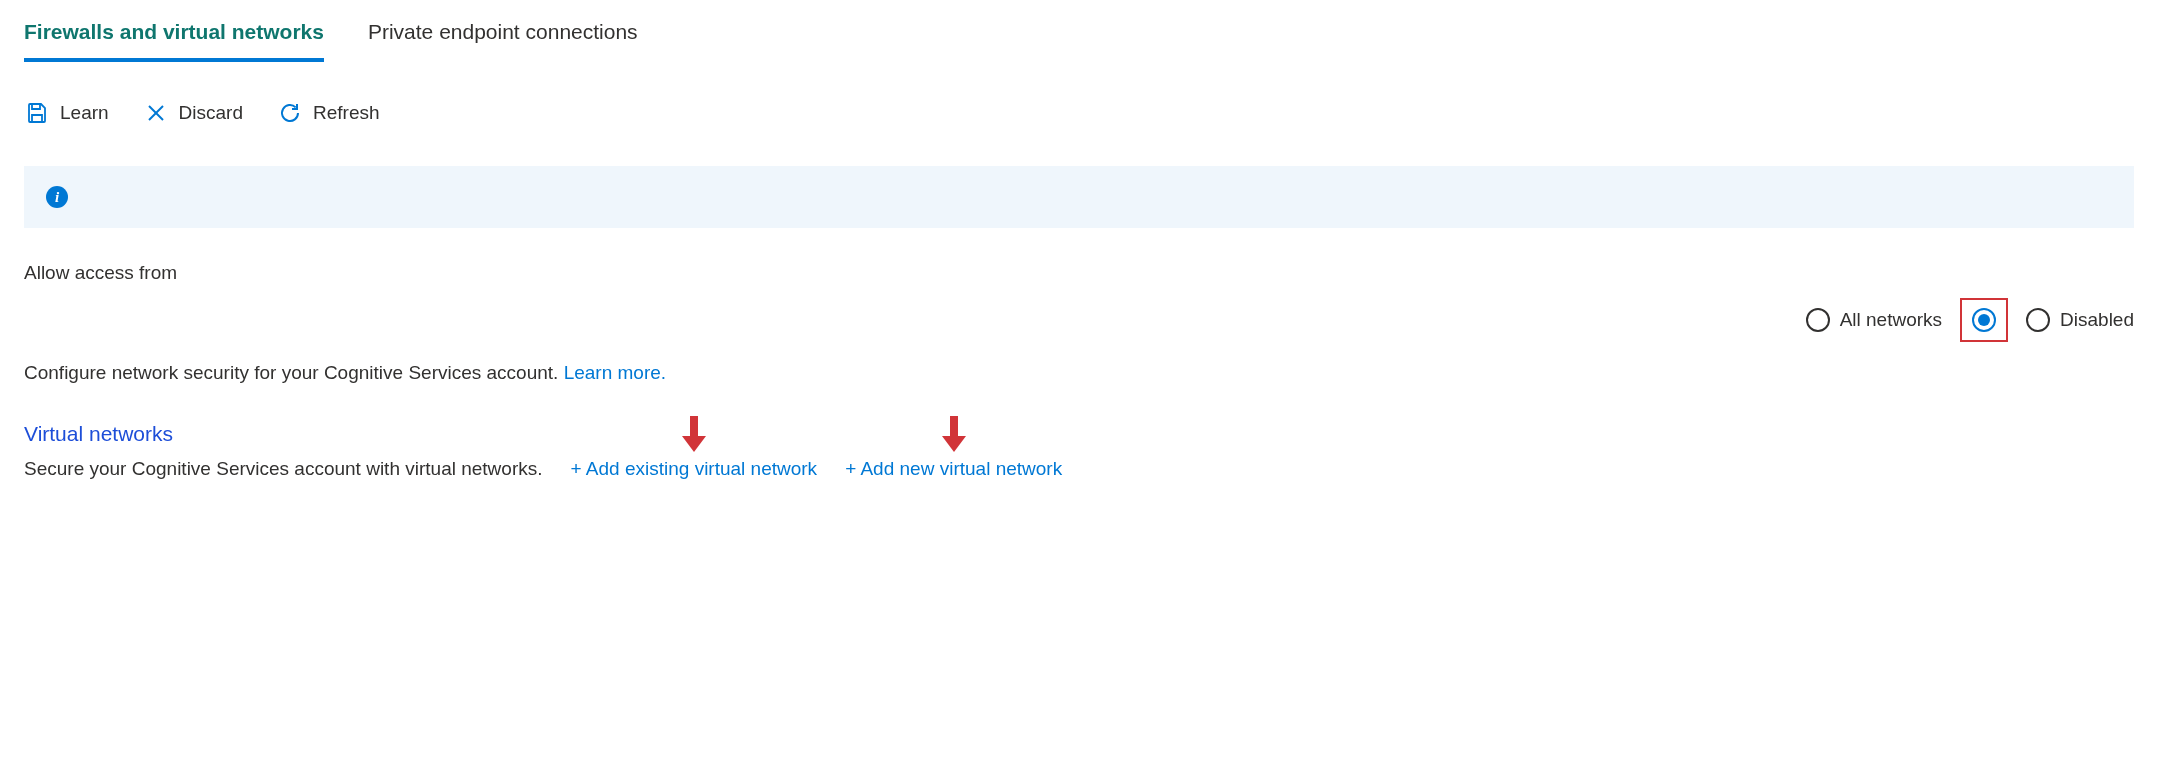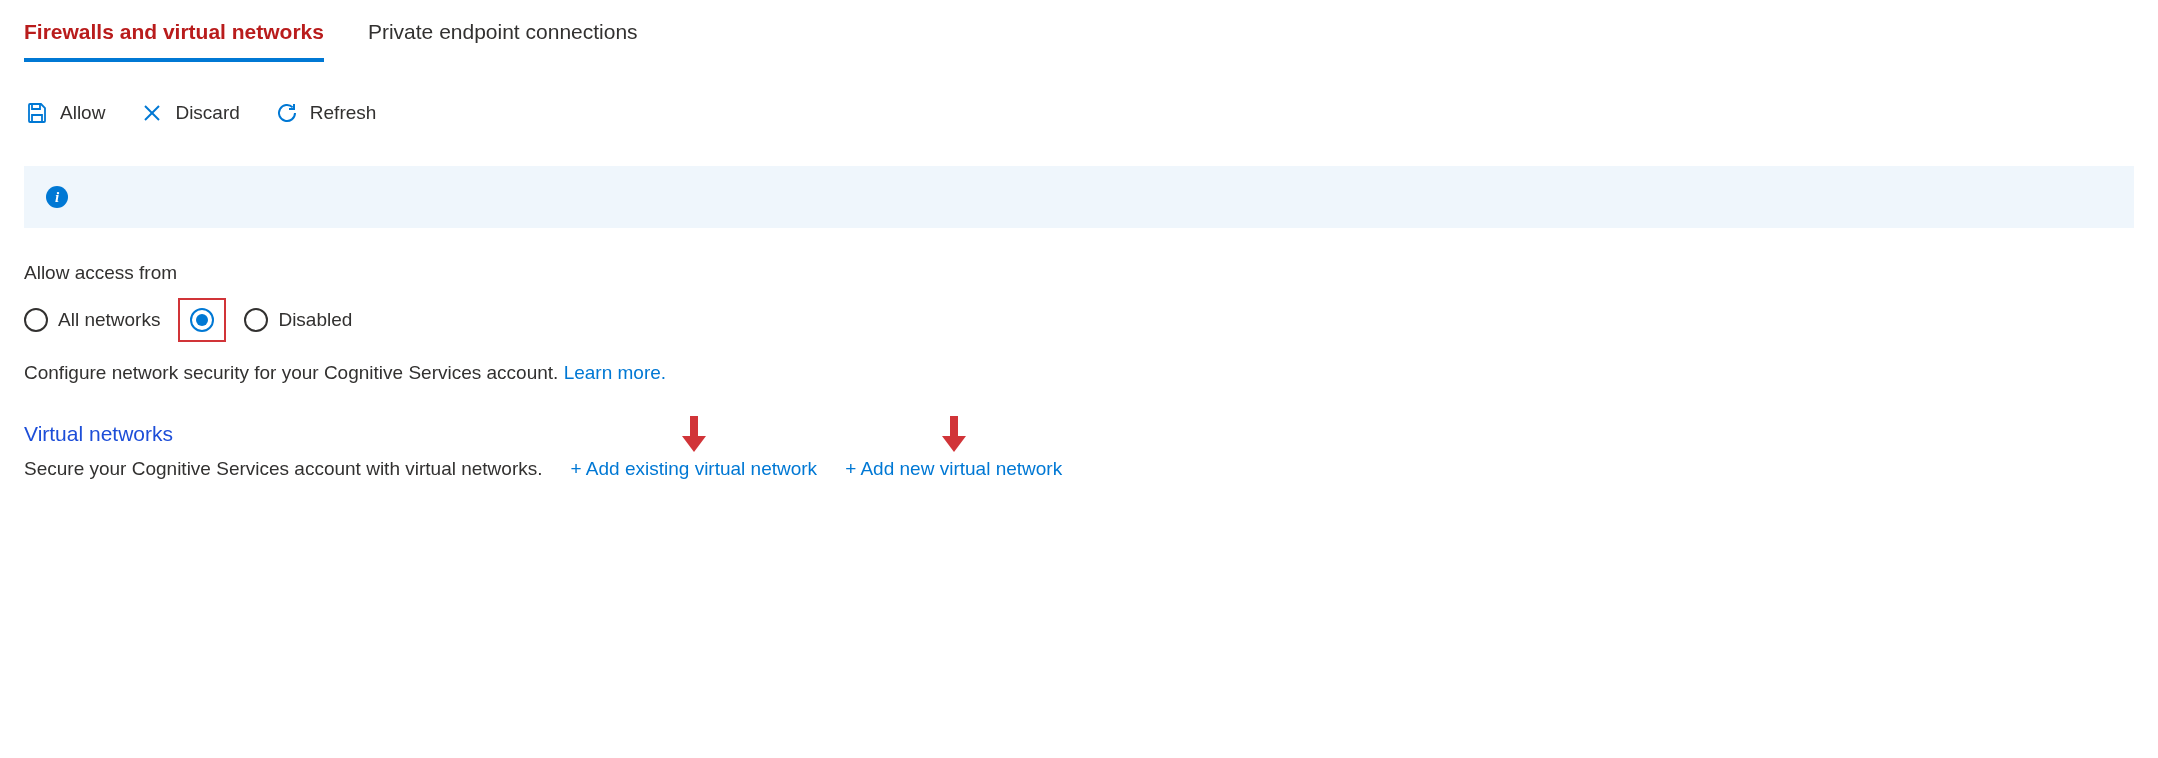--- a/index.html
+++ b/index.html
@@ -18,21 +18,21 @@
     }
     .tab {
       padding-bottom: 14px;
       cursor: pointer;
       font-size: 21px;
       color: #323130;
     }
     .tab.active {
       font-weight: 600;
       border-bottom: 4px solid #0078d4;
-      color: #b91c1c;
+      color: #0f766e;
     }
     .toolbar {
       display: flex;
       gap: 34px;
       align-items: center;
       margin-bottom: 40px;
     }
     .toolbar-btn {
       display: flex;
       align-items: center;
@@ -75,20 +75,21 @@
     .section-label {
       font-size: 19px;
       color: #323130;
       margin-bottom: 14px;
     }
     .radio-group {
       display: flex;
       gap: 18px;
       align-items: center;
       margin-bottom: 20px;
+      justify-content: flex-end;
     }
     .radio-option {
       display: flex;
       align-items: center;
       gap: 10px;
       cursor: pointer;
       font-size: 19px;
     }
     .radio-option.highlighted {
       border: 2px solid #d13438;
@@ -154,21 +155,21 @@
 
 <div class="toolbar">
   <div class="toolbar-btn">
     <span class="icon">
       <svg width="24" height="24" viewBox="0 0 24 24" fill="none" stroke="#0078d4" stroke-width="1.8">
         <path d="M5 3h11l4 4v13a1 1 0 0 1-1 1H5a1 1 0 0 1-1-1V4a1 1 0 0 1 1-1z"></path>
         <path d="M7 3v5h8V3"></path>
         <path d="M7 21v-7h10v7"></path>
       </svg>
     </span>
-    <span>Allow</span>
+    <span>Learn</span>
   </div>
   <div class="toolbar-btn">
     <span class="icon">
       <svg width="24" height="24" viewBox="0 0 24 24" fill="none" stroke="#0078d4" stroke-width="2">
         <line x1="5" y1="5" x2="19" y2="19"></line>
         <line x1="19" y1="5" x2="5" y2="19"></line>
       </svg>
     </span>
     <span>Discard</span>
   </div>

